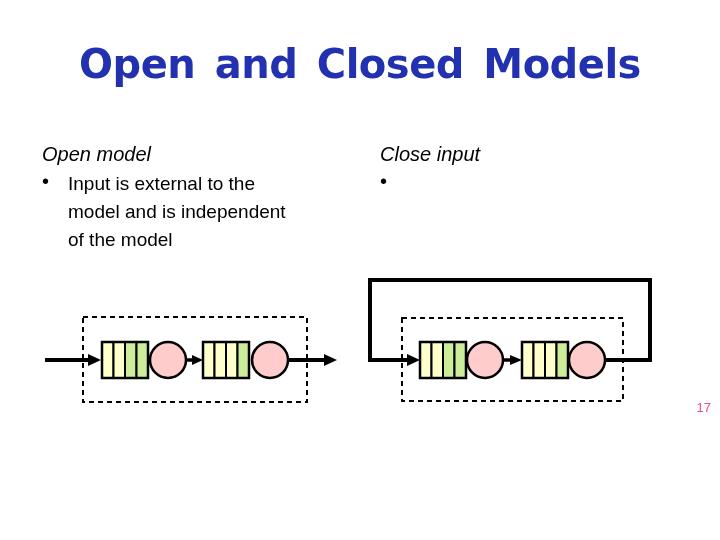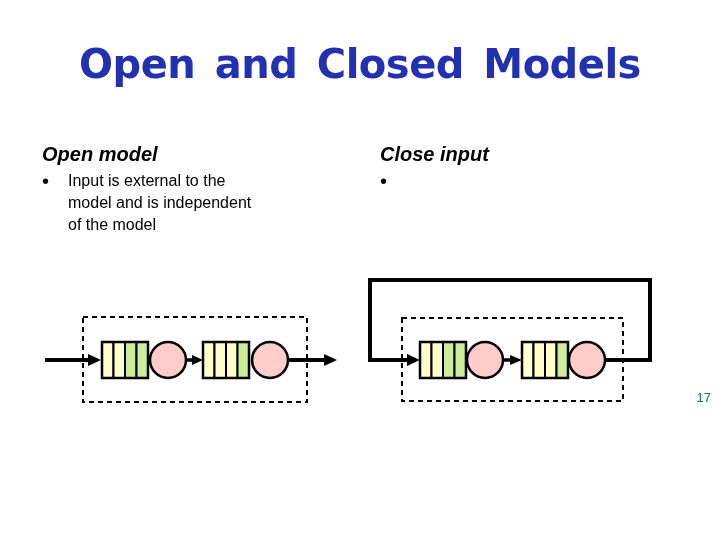--- a/index.html
+++ b/index.html
@@ -22,40 +22,40 @@
     letter-spacing: -0.5px;
     word-spacing: 6px;
     color: #2231B0;
     margin: 0;
   }
   .text-col { position: absolute; top: 142px; }
   .col-left  { left: 42px;  width: 335px; }
   .col-right { left: 380px; width: 310px; }
   .col-heading {
     font-size: 20px; line-height: 24px;
-    font-weight: bold; font-style: italic;
+    font-weight: normal; font-style: italic;
     margin: 0 0 4px 0;
   }
   .bullet-row { display: flex; align-items: flex-start; }
   .bullet-marker {
     width: 26px; flex: 0 0 26px;
     font-size: 20px; line-height: 22px;
   }
   .bullet-text {
-    font-size: 16px; line-height: 22px;
+    font-size: 19px; line-height: 28px;
     white-space: pre-line;
   }
   .diagram { position: absolute; }
   .diagram-open   { left: 30px;  top: 275px; }
   .diagram-closed { left: 355px; top: 250px; }
   .page-number {
     position: absolute;
-    right: 9px; bottom: 15px;
+    right: 9px; bottom: 5px;
     font-size: 13px; line-height: 14px;
-    color: #0f766e;
+    color: #ec4899;
   }
 </style>
 </head>
 <body>
 
 <div class="slide">
 
   <h1 class="slide-title">Open and Closed Models</h1>
 
   <div class="text-col col-left">

